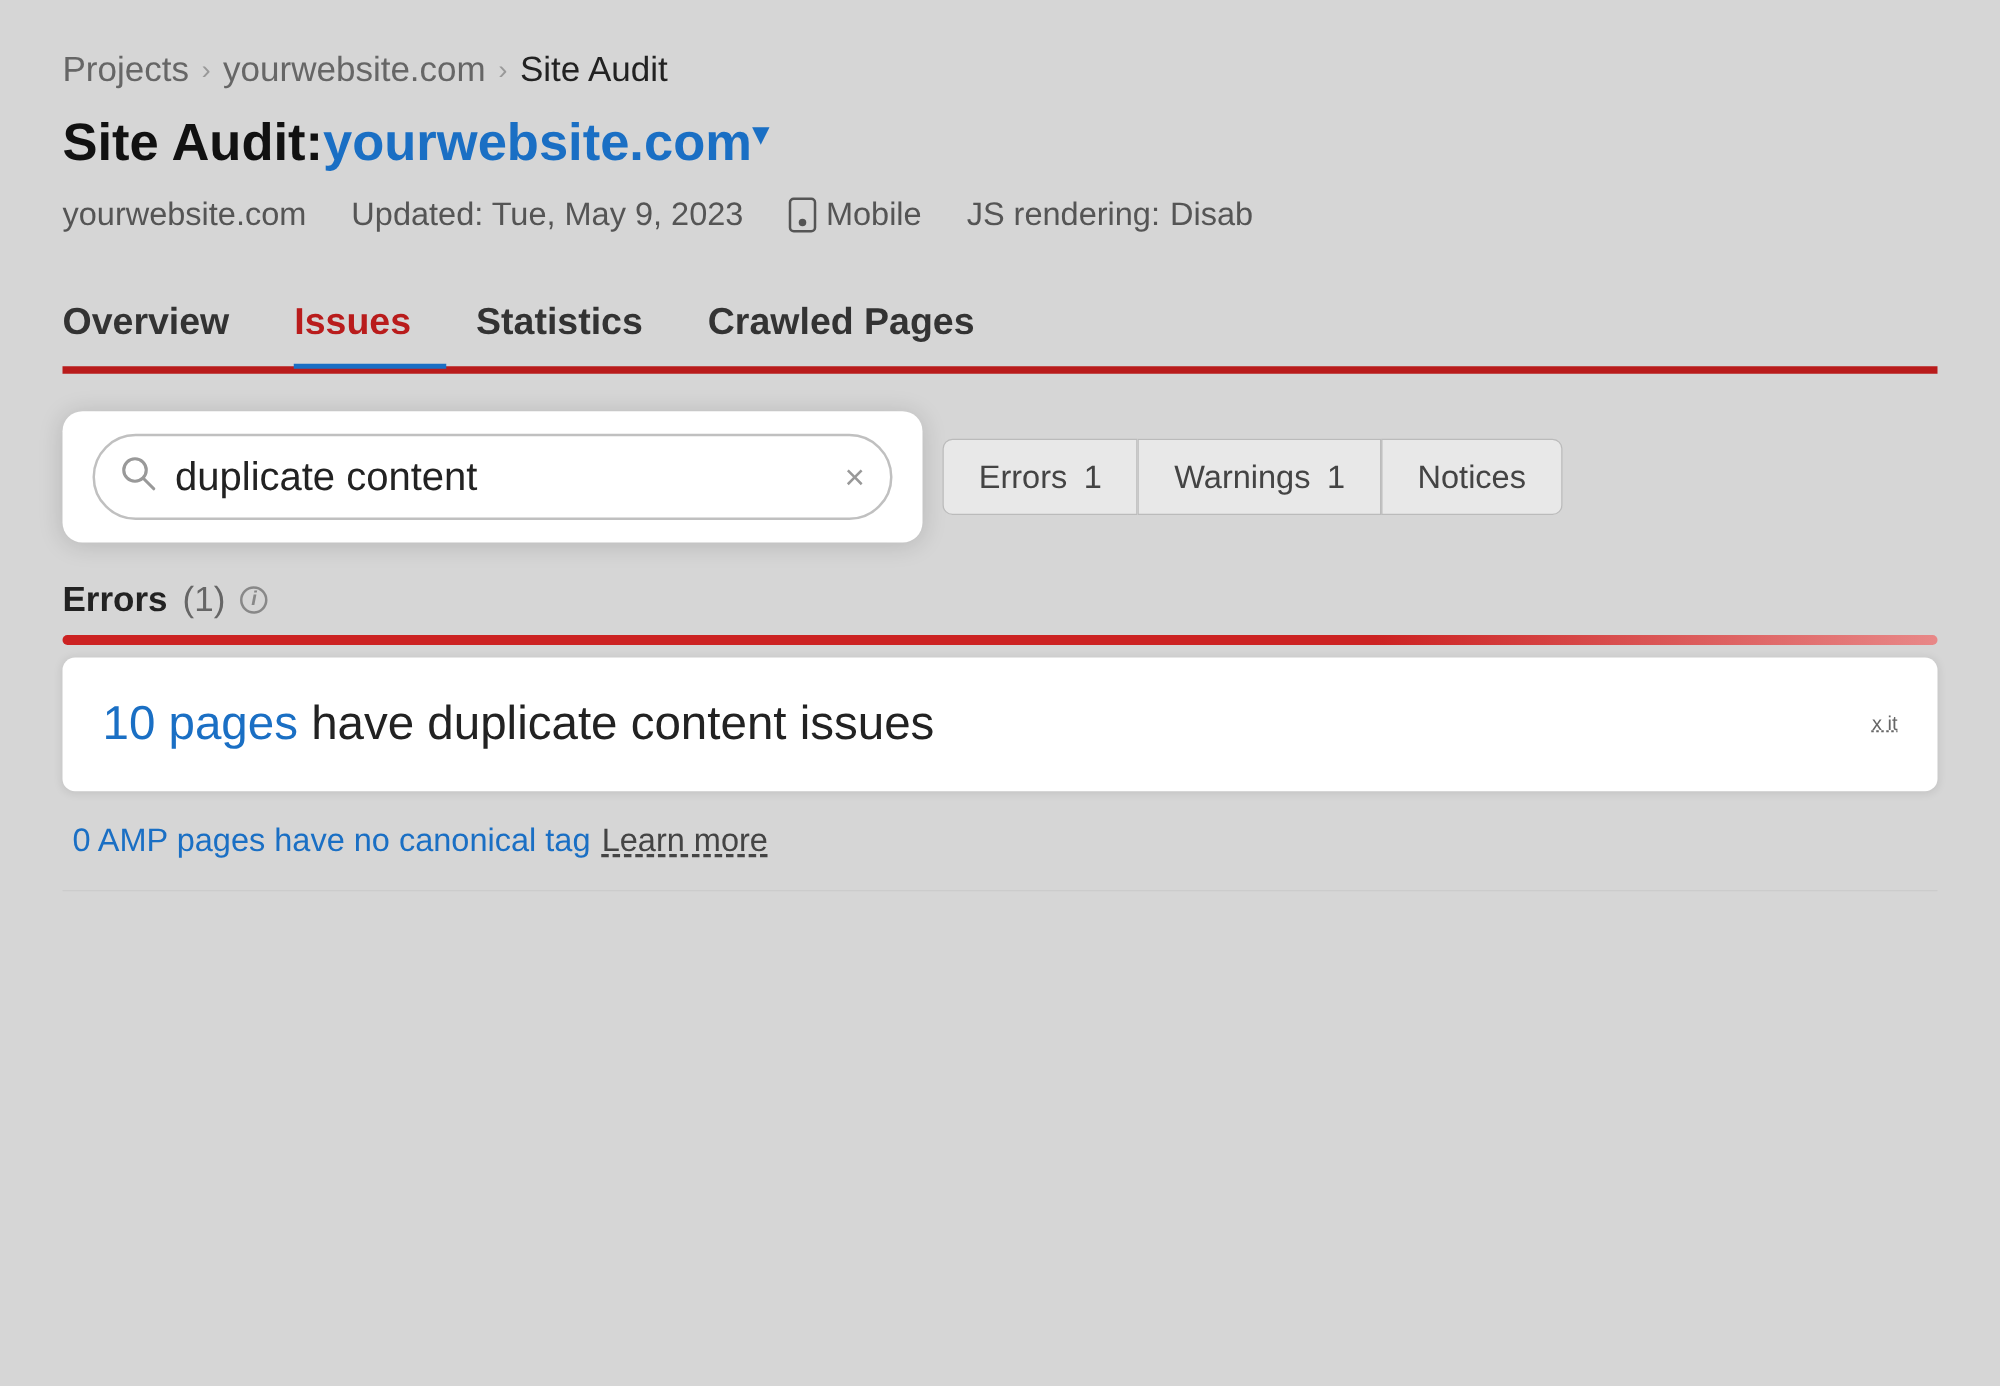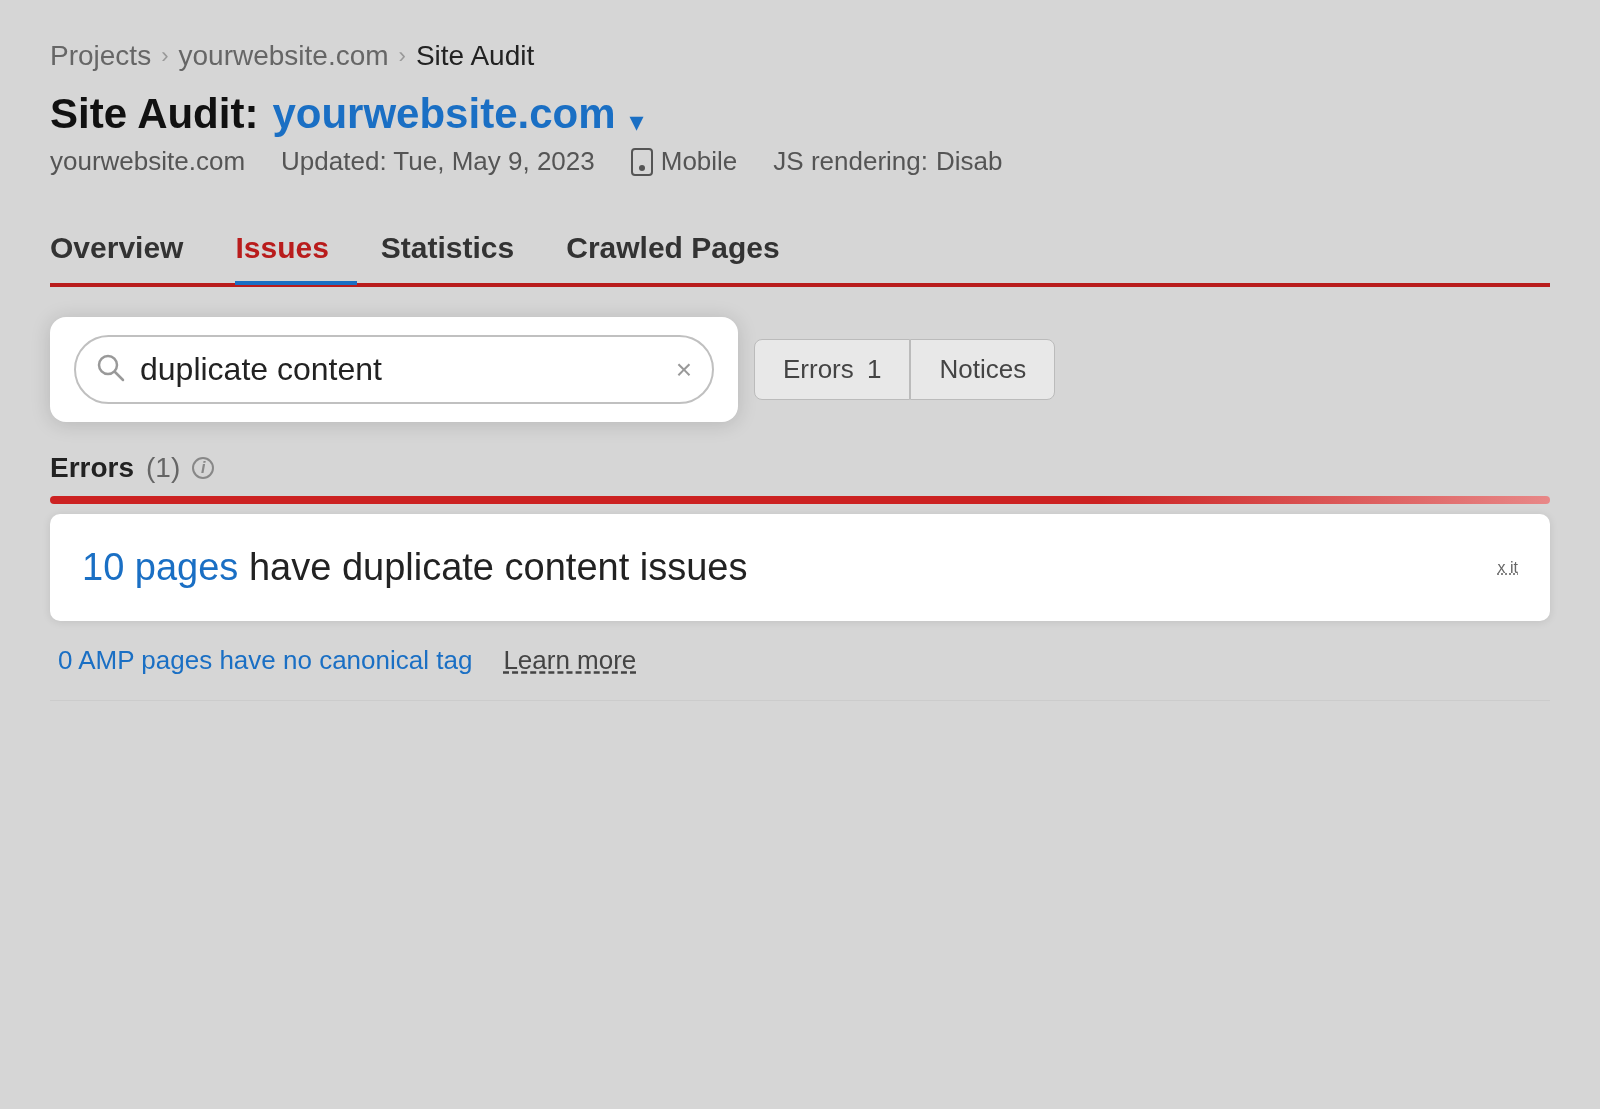--- a/index.html
+++ b/index.html
@@ -31,23 +31,22 @@
       font-size: 22px;
     }
     .breadcrumb-active {
       color: #222;
       font-weight: 500;
     }
 
     
     .page-title-row {
       display: flex;
-      align-items: flex-end;
-      gap: 14px;
-      margin-bottom: 8px;
+      align-items: flex-start;
+      margin-bottom: 18px;
     }
     .page-title-label {
       font-size: 42px;
       font-weight: 800;
       color: #111;
     }
     .page-title-domain {
       font-size: 42px;
       font-weight: 700;
       color: #1a6fc4;
@@ -91,21 +90,21 @@
       position: absolute;
       bottom: 3px;
       left: 50%;
       transform: translateX(-50%);
     }
 
     
     .tabs-container {
       display: flex;
       align-items: flex-end;
-      border-bottom: 4px solid #b91c1c;
+      border-bottom: 6px solid #b91c1c;
       margin-bottom: 0;
       gap: 0;
     }
     .tab {
       font-size: 30px;
       font-weight: 600;
       color: #333;
       padding: 12px 28px 16px 0;
       margin-right: 24px;
       cursor: pointer;
@@ -268,21 +267,21 @@
       cursor: pointer;
       white-space: nowrap;
       margin-left: 20px;
     }
 
     
     .secondary-issue-row {
       padding: 24px 8px;
       display: flex;
       align-items: center;
-      gap: 31px;
+      gap: 9px;
       border-bottom: 1.5px solid #ccc;
     }
     .secondary-issue-text {
       font-size: 26px;
       color: #1a6fc4;
       cursor: pointer;
     }
     .learn-more-link {
       font-size: 26px;
       color: #444;
@@ -346,20 +345,24 @@
           <span class="search-clear-btn">×</span>
         </div>
       </div>
 
       <div class="filter-pills">
         <div class="filter-pill">
           <span>Errors</span>
           <span class="count">1</span>
         </div>
         <div class="filter-pill">
+          <span>Warnings</span>
+          <span class="count">1</span>
+        </div>
+        <div class="filter-pill">
           <span>Notices</span>
         </div>
       </div>
     </div>
 
     <div class="errors-section">
       <div class="errors-header">
         <span>Errors</span>
         <span class="errors-count">(1)</span>
         <span class="info-icon">i</span>

